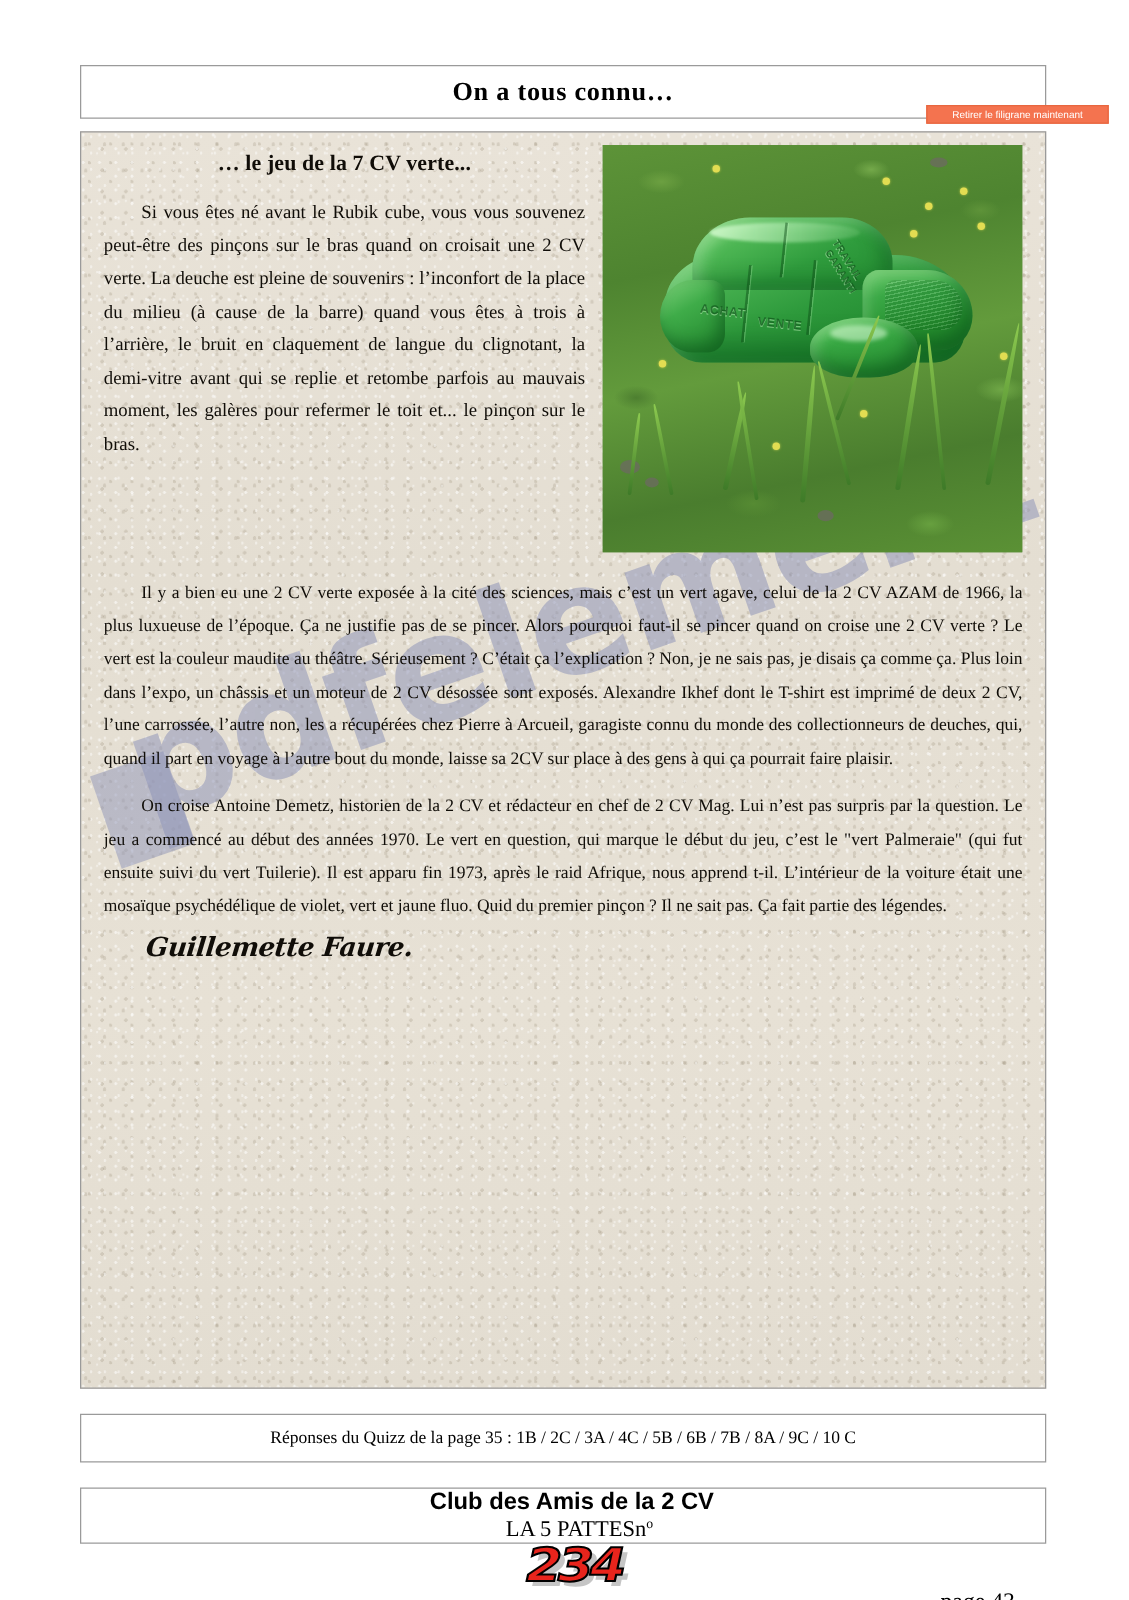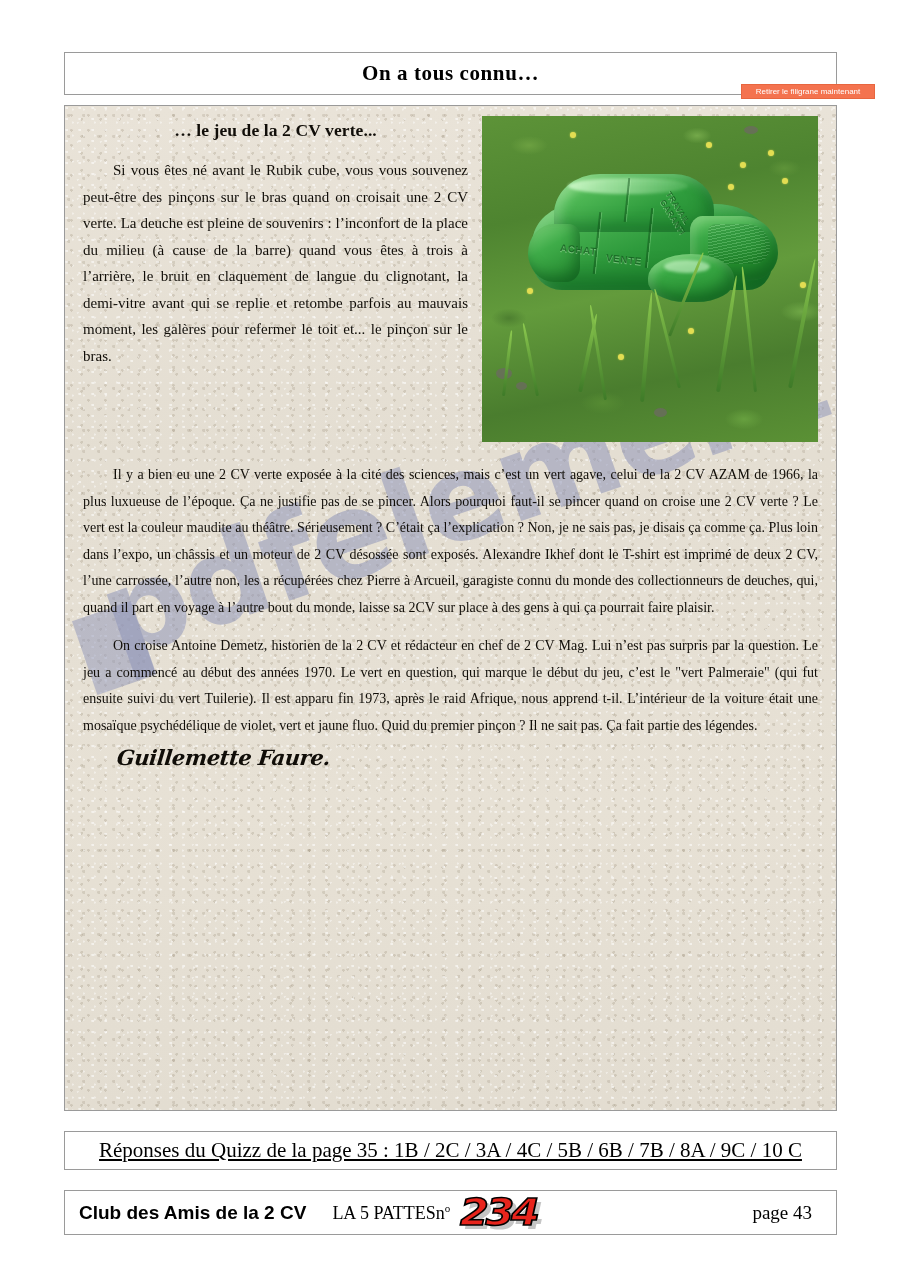--- a/index.html
+++ b/index.html
@@ -41,21 +41,21 @@
     font-weight: bold;
     font-size: 21px;
     letter-spacing: 0.6px;
     color: #000;
   }
 
   
   #wm-pill {
     position: absolute;
     left: 741px; top: 84px;
-    width: 134px; height: 15px;
+    width: 146px; height: 15px;
     background: #f4734f;
     border: 1px solid #e8663f;
     box-sizing: border-box;
     display: flex;
     align-items: center;
     justify-content: center;
     z-index: 60;
     cursor: pointer;
   }
   #wm-pill .pill-text {
@@ -339,36 +339,36 @@
     width: 773px; height: 39px;
     border: 1px solid #9a9a9a;
     box-sizing: border-box;
     background: #ffffff;
     display: flex;
     align-items: center;
     justify-content: center;
     z-index: 30;
   }
   #quizz .quizz-text {
-    font-size: 21px;
+    font-size: 14px;
     color: #000;
-    text-decoration: underline;
   }
 
   
   #footer {
     position: absolute;
     left: 64px; top: 1190px;
     width: 773px; height: 45px;
     border: 1px solid #9a9a9a;
     box-sizing: border-box;
     background: #ffffff;
     display: flex;
     align-items: center;
     z-index: 30;
+    flex-direction: column;
   }
   #footer .club {
     font-family: "Liberation Sans", sans-serif;
     font-weight: bold;
     font-size: 19px;
     margin-left: 14px;
     white-space: nowrap;
   }
   #footer .mag {
     font-family: "Liberation Serif", serif;
@@ -466,21 +466,21 @@
           <span class="blade" style="left:234px;top:158px;width:4px;height:118px;transform:rotate(9deg);"></span>
           <span class="blade" style="left:272px;top:150px;width:3px;height:126px;transform:rotate(-6deg);"></span>
           <span class="blade" style="left:306px;top:140px;width:4px;height:132px;transform:rotate(11deg);"></span>
           <span class="blade" style="left:54px;top:206px;width:3px;height:74px;transform:rotate(-11deg);"></span>
           <span class="blade" style="left:20px;top:214px;width:3px;height:66px;transform:rotate(7deg);"></span>
           <span class="blade" style="left:186px;top:130px;width:3px;height:90px;transform:rotate(22deg);"></span>
         </div>
       </div>
 
       
-      <div class="head-line">… le jeu de la 2 CV verte...</div>
+      <div class="head-line">… le jeu de la 7 CV verte...</div>
 
       
       <p class="col-p">Si vous êtes né avant le Rubik cube, vous vous souvenez peut-être des pinçons sur le bras quand on croisait une 2 CV verte. La deuche est pleine de souvenirs : l’inconfort de la place du milieu (à cause de la barre) quand vous êtes à trois à l’arrière, le bruit en claquement de langue du clignotant, la demi-vitre avant qui se replie et retombe parfois au mauvais moment, les galères pour refermer le toit et... le pinçon sur le bras.</p>
 
       <div style="clear:both;height:14px;"></div>
 
       <p class="body-p">Il y a bien eu une 2 CV verte exposée à la cité des sciences, mais c’est un vert agave, celui de la 2 CV AZAM de 1966, la plus luxueuse de l’époque. Ça ne justifie pas de se pincer. Alors pourquoi faut-il se pincer quand on croise une 2 CV verte ? Le vert est la couleur maudite au théâtre. Sérieusement ? C’était ça l’explication ? Non, je ne sais pas, je disais ça comme ça. Plus loin dans l’expo, un châssis et un moteur de 2 CV désossée sont exposés. Alexandre Ikhef dont le T-shirt est imprimé de deux 2 CV, l’une carrossée, l’autre non, les a récupérées chez Pierre à Arcueil, garagiste connu du monde des collectionneurs de deuches, qui, quand il part en voyage à l’autre bout du monde, laisse sa 2CV sur place à des gens à qui ça pourrait faire plaisir.</p>
       <p class="body-p tight">On croise Antoine Demetz, historien de la 2 CV et rédacteur en chef de 2 CV Mag. Lui n’est pas surpris par la question. Le jeu a commencé au début des années 1970. Le vert en question, qui marque le début du jeu, c’est le "vert Palmeraie" (qui fut ensuite suivi du vert Tuilerie). Il est apparu fin 1973, après le raid Afrique, nous apprend t-il. L’intérieur de la voiture était une mosaïque psychédélique de violet, vert et jaune fluo. Quid du premier pinçon ? Il ne sait pas. Ça fait partie des légendes.</p>
 
       <div class="signature">Guillemette Faure.</div>

